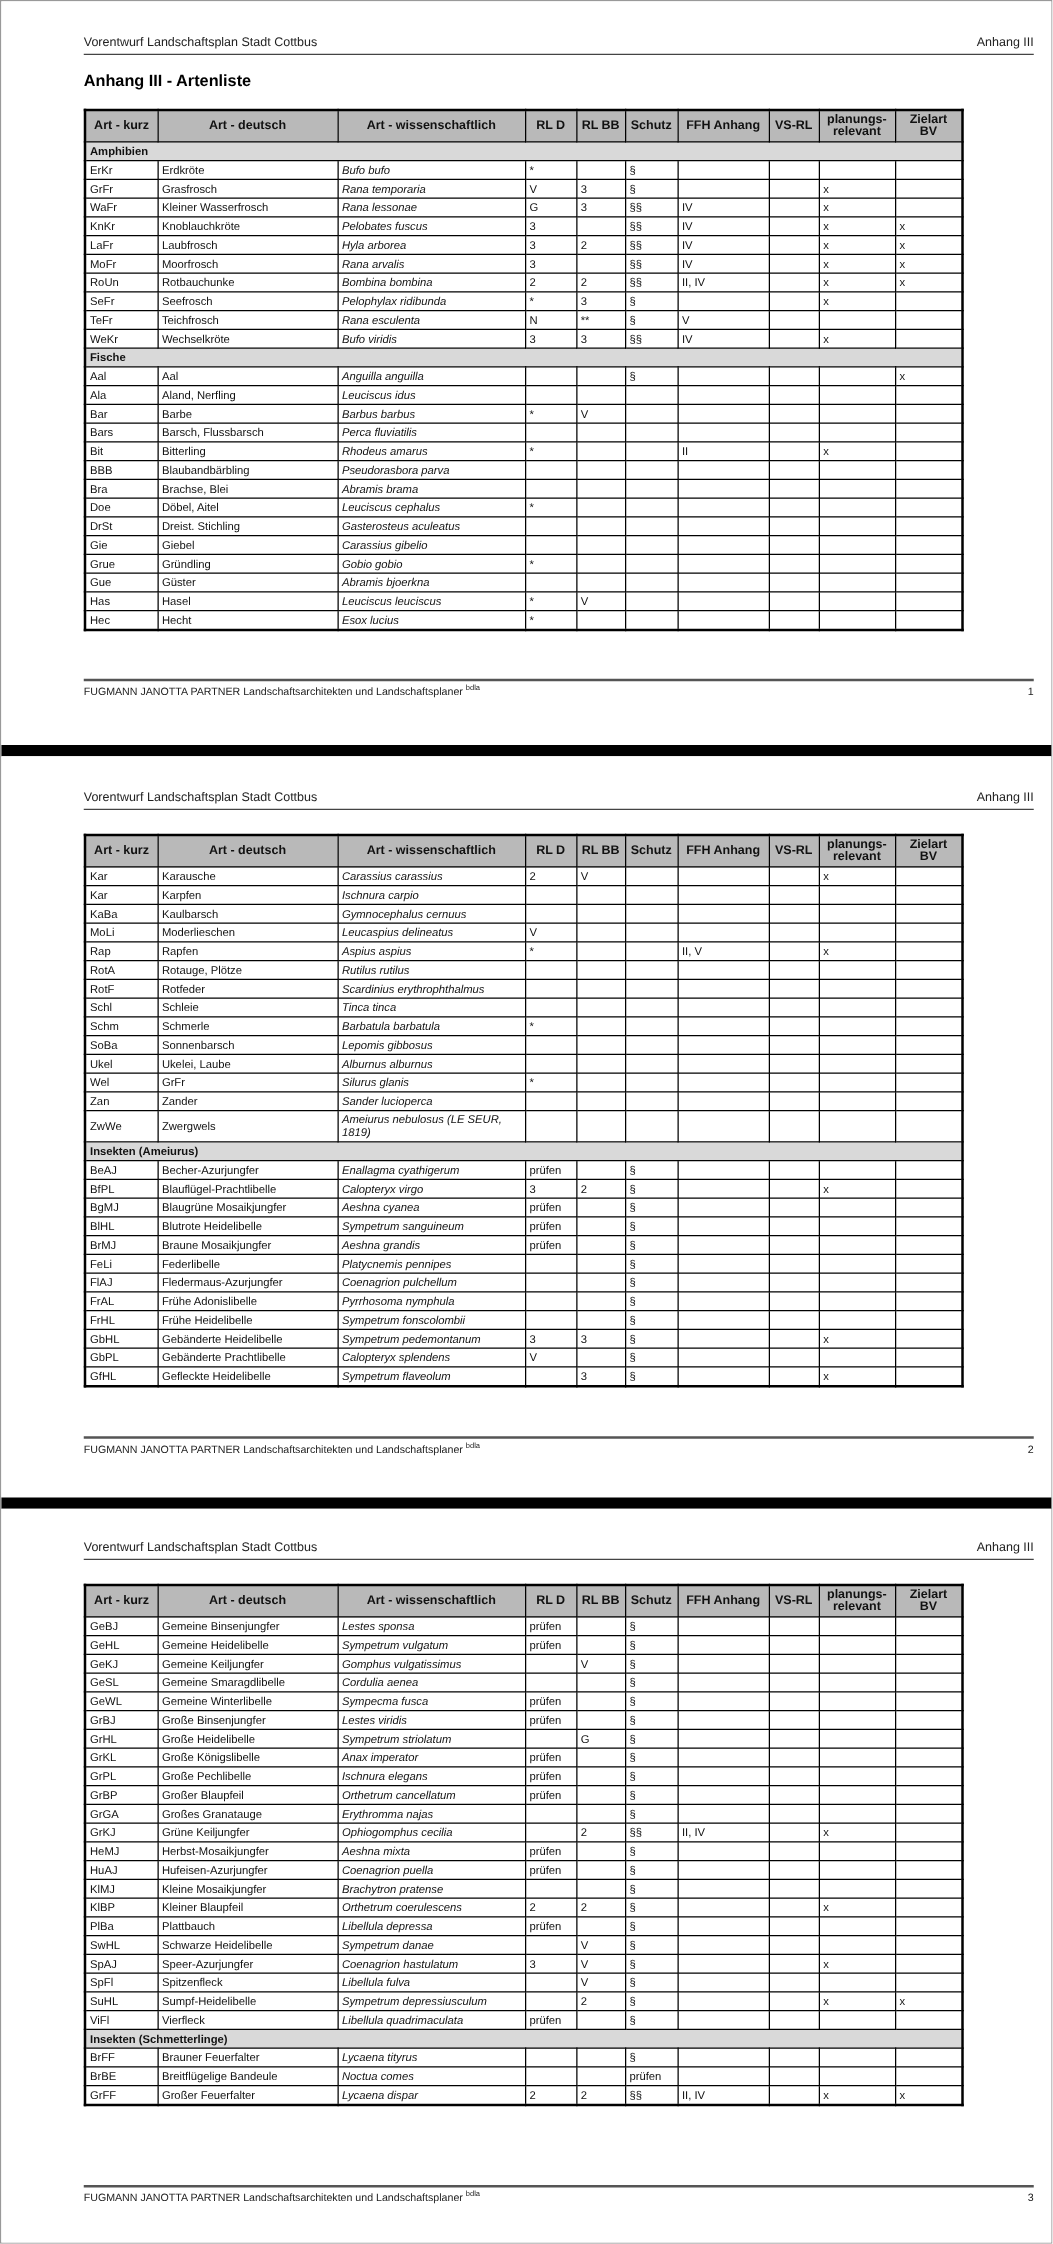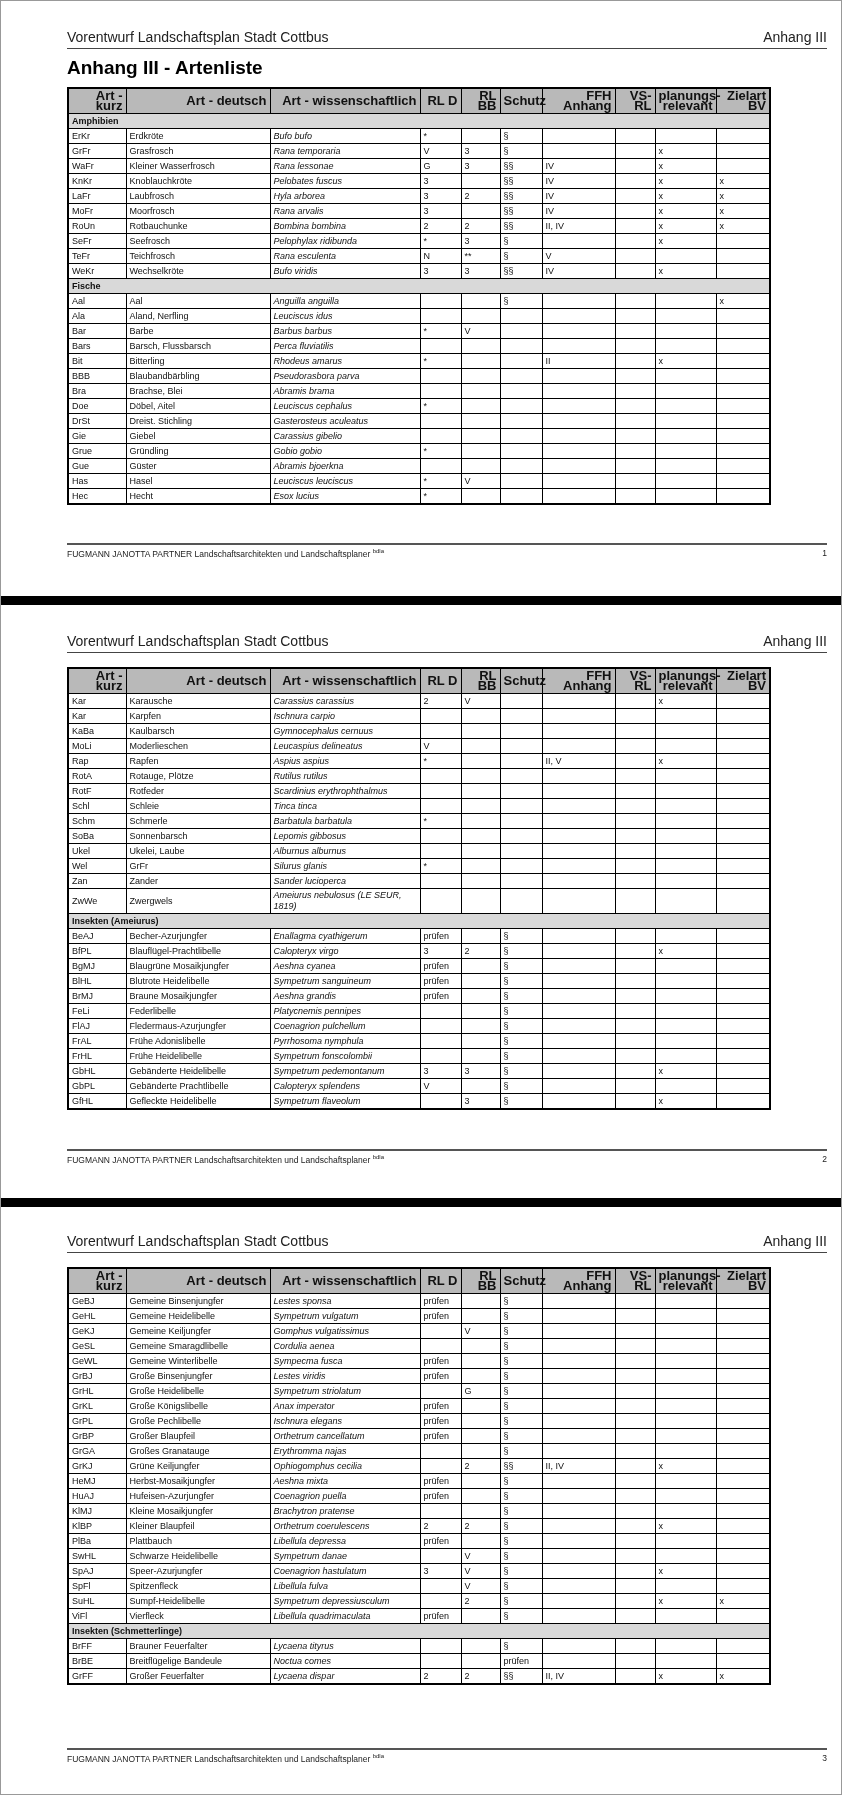--- a/index.html
+++ b/index.html
@@ -16,38 +16,38 @@
   .page{position:absolute;left:0;width:842px;background:#fff;}
   .page-1{top:0;height:595px;}
   .page-2{top:604px;height:593px;}
   .page-3{top:1206px;height:589px;}
   .separator{position:absolute;left:0;width:842px;height:9px;background:var(--bar);}
   .sep-1{top:595px;}
   .sep-2{top:1197px;}
 
   .running-header{
     position:absolute;left:66px;width:760px;display:flex;justify-content:space-between;
-    font-size:14px;color:#222;border-bottom:1px solid #444;padding-bottom:3px;
+    font-size:10px;color:#222;border-bottom:1px solid #444;padding-bottom:3px;
   }
   .hdr-top-1{top:28px;} .hdr-top-2{top:28px;} .hdr-top-3{top:26px;}
 
   .doc-title{
     position:absolute;left:66px;top:56px;width:760px;
-    font-size:19px;font-weight:bold;color:#000;
+    font-size:13px;font-weight:bold;color:#000;
   }
 
   .data-table{
     position:absolute;left:66px;width:702px;
     border-collapse:collapse;table-layout:fixed;background:#fff;
     border:2px solid #000;
   }
   .tbl-top-1{top:86px;} .tbl-top-2{top:62px;} .tbl-top-3{top:60px;}
   .data-table th{
-    background:var(--header-bg);font-weight:bold;text-align:right;vertical-align:middle;
-    white-space:pre-line;padding:2px 3px;font-size:13px;line-height:10px;border:1px solid #000;
+    background:var(--header-bg);font-weight:bold;text-align:center;vertical-align:middle;
+    white-space:pre-line;padding:2px 3px;font-size:10px;line-height:10px;border:1px solid #000;
   }
   .data-table td{
     padding:1px 3px;font-size:9px;line-height:11px;height:12px;border:1px solid #000;
     white-space:nowrap;overflow:hidden;vertical-align:middle;
   }
   .data-table td.sci{font-style:italic;white-space:normal;}
   .data-table tr.section-row td{background:var(--section-bg);font-weight:bold;}
 
   .footer{position:absolute;left:66px;width:760px;}
   .ftr-top-1{top:542px;} .ftr-top-2{top:544px;} .ftr-top-3{top:541px;}

